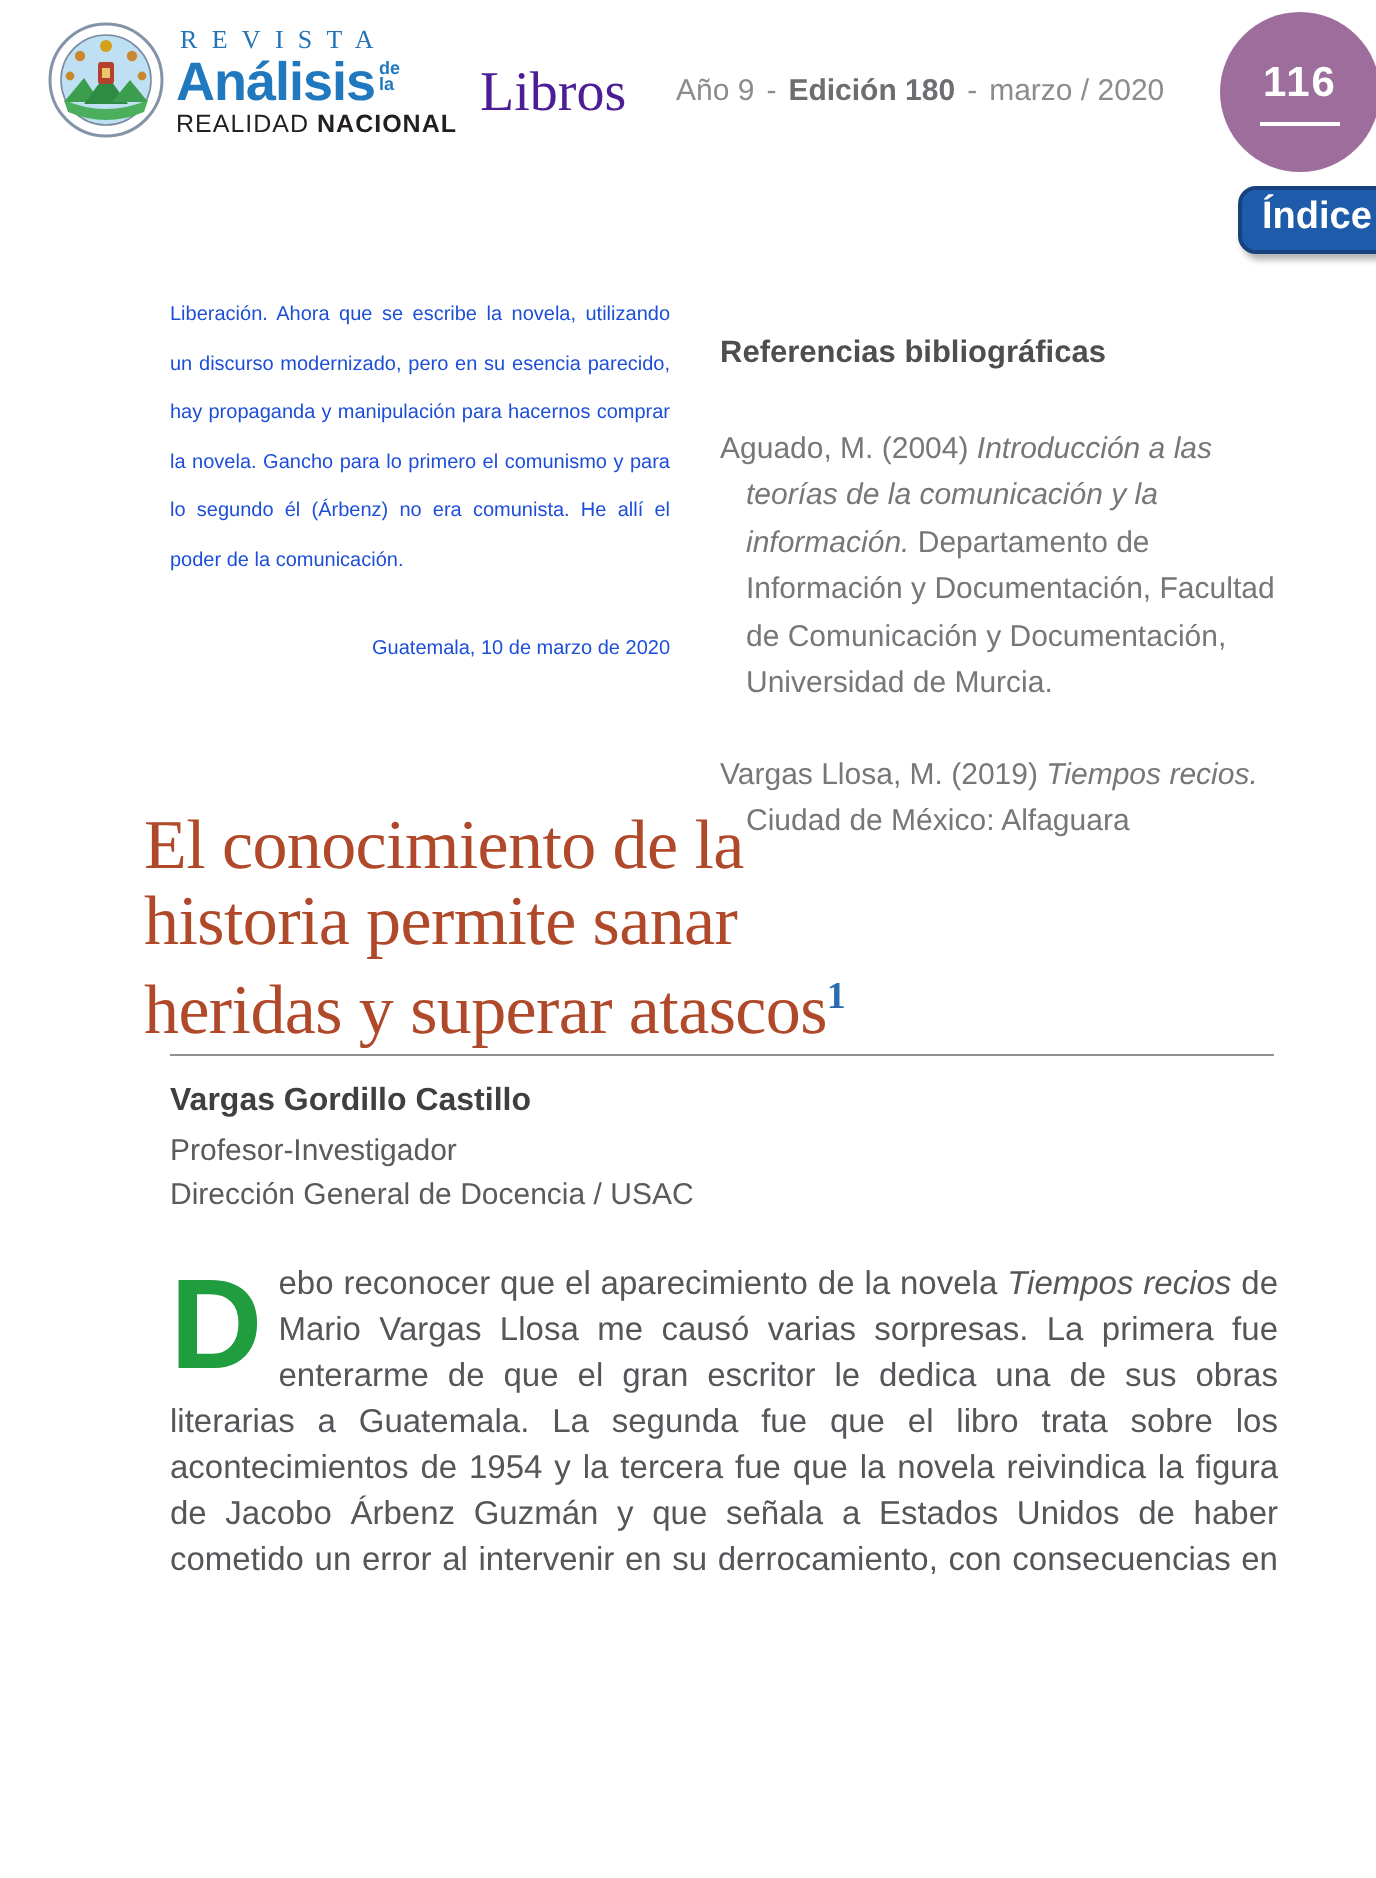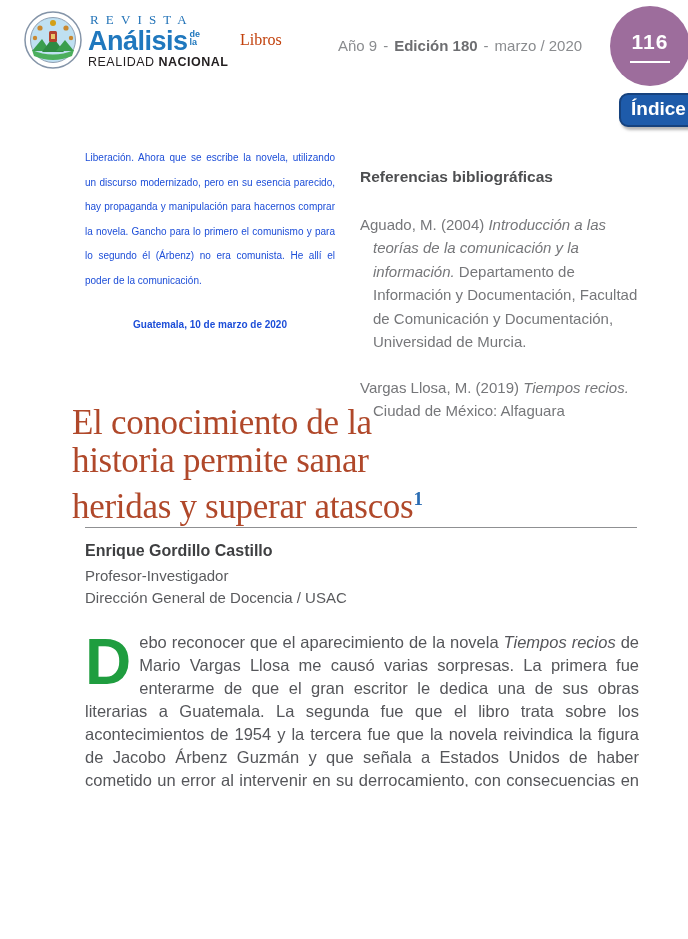--- a/index.html
+++ b/index.html
@@ -23,21 +23,21 @@
   .logo-analisis-row { display: flex; align-items: flex-start; margin-top: 2px; }
   .logo-analisis { color: #2078be; font-size: 27px; font-weight: 700; letter-spacing: -0.5px; }
   .logo-dela { display: inline-block; margin-left: 2px; margin-top: 2px; color: #2078be; font-size: 9px; font-weight: 700; line-height: 8px; }
   .logo-dela span { display: block; }
   .logo-realidad { display: block; margin-top: 1px; color: #231f20; font-size: 12.5px; letter-spacing: 0.5px; }
   .logo-realidad .bold { font-weight: 700; }
 
   .libros {
     position: absolute; left: 240px; top: 31px;
     font-family: "Liberation Serif", serif;
-    color: #c2410c; font-size: 16px;
+    color: #4c1d95; font-size: 28px;
   }
 
   .edition { position: absolute; left: 338px; top: 37px; font-size: 15px; color: #8a8c8f; }
   .edition .sep { margin: 0 6px; color: #8a8c8f; }
   .edition .bold { font-weight: 700; color: #6d6e71; }
 
   .page-circle {
     position: absolute; left: 610px; top: 6px; width: 80px; height: 80px;
     border-radius: 50%; background: #9d6d9c;
     display: flex; flex-direction: column; align-items: center; justify-content: center;
@@ -54,21 +54,21 @@
     box-shadow: 2px 3px 3px rgba(120,120,120,0.55);
     cursor: pointer;
   }
 
   
   .col-left {
     position: absolute; left: 85px; top: 146px; width: 250px;
     font-size: 10px; font-weight: 300; line-height: 24.5px;
     color: #1d4ed8; text-align: justify;
   }
-  .col-left .dateline { margin-top: 20px; text-align: center; font-weight: bold; }
+  .col-left .dateline { margin-top: 20px; text-align: right; }
 
   .col-right {
     position: absolute; left: 360px; top: 149px; width: 284px;
     font-size: 15px; font-weight: 300; line-height: 23.5px; color: #76777a;
   }
   .ref-heading { font-size: 15.5px; font-weight: 700; color: #4d4e50; margin-bottom: 24px; margin-top: 16px; }
   .reference { padding-left: 13px; text-indent: -13px; margin-bottom: 22px; }
   .reference i { font-style: italic; }
 
   
@@ -162,21 +162,21 @@
 
   <h1 class="article-title">
     <span>El conocimiento de la</span><br>
     <span>historia permite sanar</span><br>
     <span>heridas y superar atascos</span><sup>1</sup>
   </h1>
 
   <div class="rule"></div>
 
   <div class="author-block">
-    <div class="author-name">Enrique Gordillo Castillo</div>
+    <div class="author-name">Vargas Gordillo Castillo</div>
     <div class="author-role">Profesor-Investigador</div>
     <div class="author-affil">Dirección General de Docencia / USAC</div>
   </div>
 
   <p class="body-text">
     <span class="dropcap">D</span><span>ebo reconocer que el aparecimiento de la novela </span><i>Tiempos recios</i><span> de Mario Vargas Llosa me causó varias sorpresas. La primera fue enterarme de que el gran escritor le dedica una de sus obras literarias a Guatemala. La segunda fue que el libro trata sobre los acontecimientos de 1954 y la tercera fue que la novela reivindica la figura de Jacobo Árbenz Guzmán y que señala a Estados Unidos de haber cometido un error al intervenir en su derrocamiento, con consecuencias en la radicalización de la izquierda latinoamericana.</span>
   </p>
 
 </div>
 

